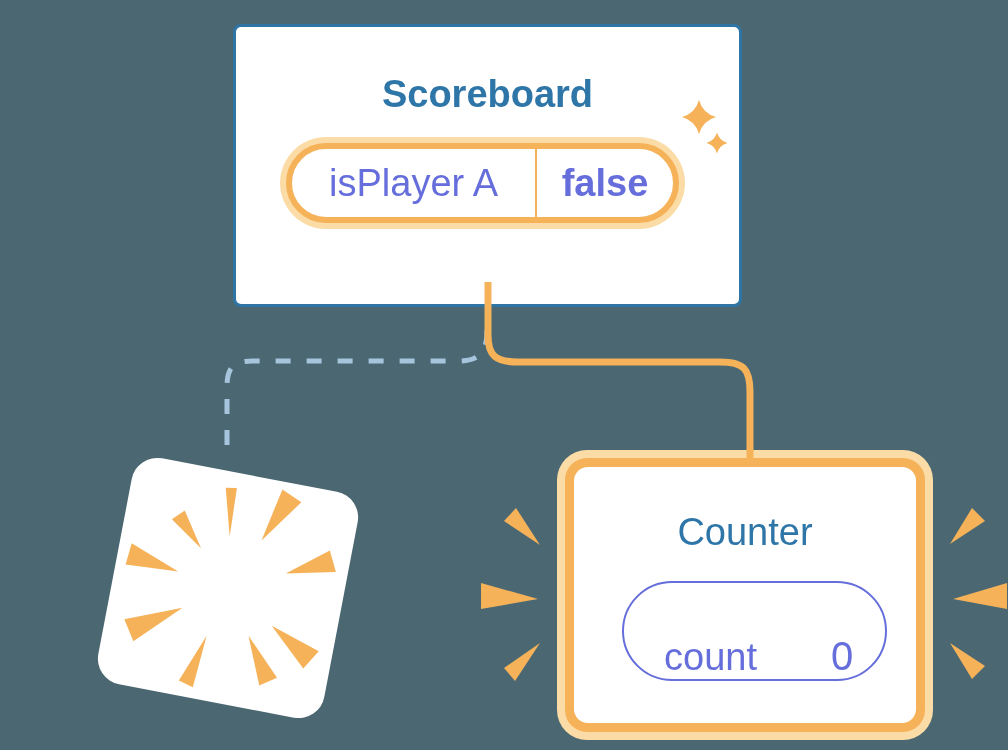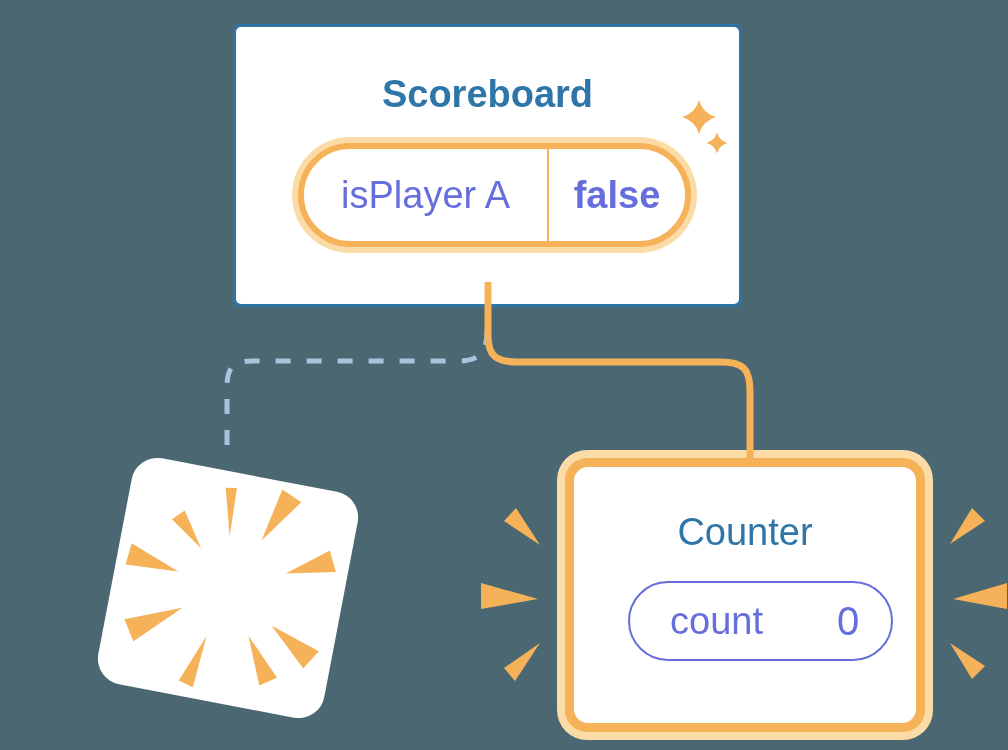--- a/index.html
+++ b/index.html
@@ -30,21 +30,21 @@
     background:var(--card-bg);
     border:3px solid var(--card-border-blue);
     border-radius:8px;z-index:2;margin-top:22px;
   }
   .card-title{
     position:absolute;top:48px;left:0;width:100%;
     text-align:center;font-size:38px;font-weight:600;
     color:var(--title-blue);line-height:1;
   }
   .sb-pill{
-    position:absolute;left:62px;top:116px;width:393px;height:104px;
+    position:absolute;left:50px;top:116px;width:393px;height:80px;
     background:var(--card-bg);
     border:6px solid var(--orange);
     border-radius:60px;
     box-shadow:0 0 0 6px var(--orange-halo);
     display:flex;align-items:stretch;overflow:hidden;
   }
   .sb-pill .pill-cell{display:flex;align-items:center;justify-content:center;
     font-size:38px;color:var(--purple);}
   .sb-pill .cell-label{width:243px;}
   .sb-pill .cell-value{flex:1;font-weight:700;}
@@ -55,24 +55,24 @@
     position:absolute;left:557px;top:450px;width:376px;height:290px;
     background:var(--orange-halo);border-radius:30px;padding:8px;z-index:2;
   }
   .counter-border{width:100%;height:100%;background:var(--orange);border-radius:22px;padding:9px;}
   .counter-inner{width:100%;height:100%;background:var(--card-bg);border-radius:14px;position:relative;}
   .counter-title{
     position:absolute;top:46px;left:0;width:100%;text-align:center;
     font-size:38px;font-weight:400;color:var(--title-blue);line-height:1;
   }
   .count-pill{
-    position:absolute;left:54px;top:114px;width:265px;height:80px;
+    position:absolute;left:48px;top:114px;width:265px;height:100px;
     background:var(--card-bg);
     border:2px solid var(--purple);border-radius:52px;
-    display:flex;align-items:center;overflow:hidden;
+    display:flex;align-items:flex-end;overflow:hidden;
   }
   .count-pill .pill-cell{display:flex;align-items:center;justify-content:center;
     font-size:38px;color:var(--purple);}
   .count-pill .cell-label{width:173px;}
   .count-pill .cell-value{flex:1;font-size:40px;}
   .pill-divider-purple{width:2px;background:var(--purple);}
 
   
   .poof-card{
     position:absolute;left:113px;top:473px;width:230px;height:230px;

